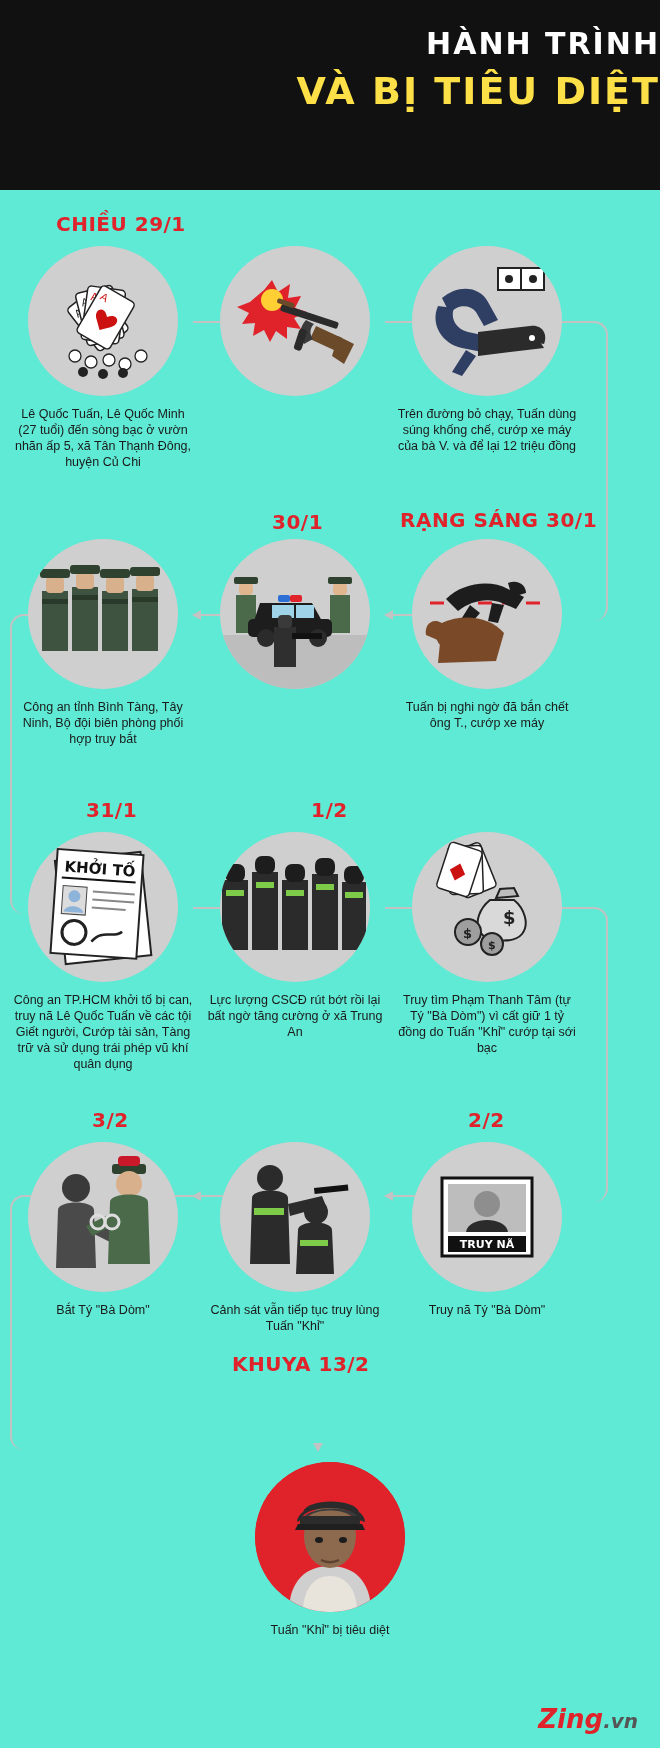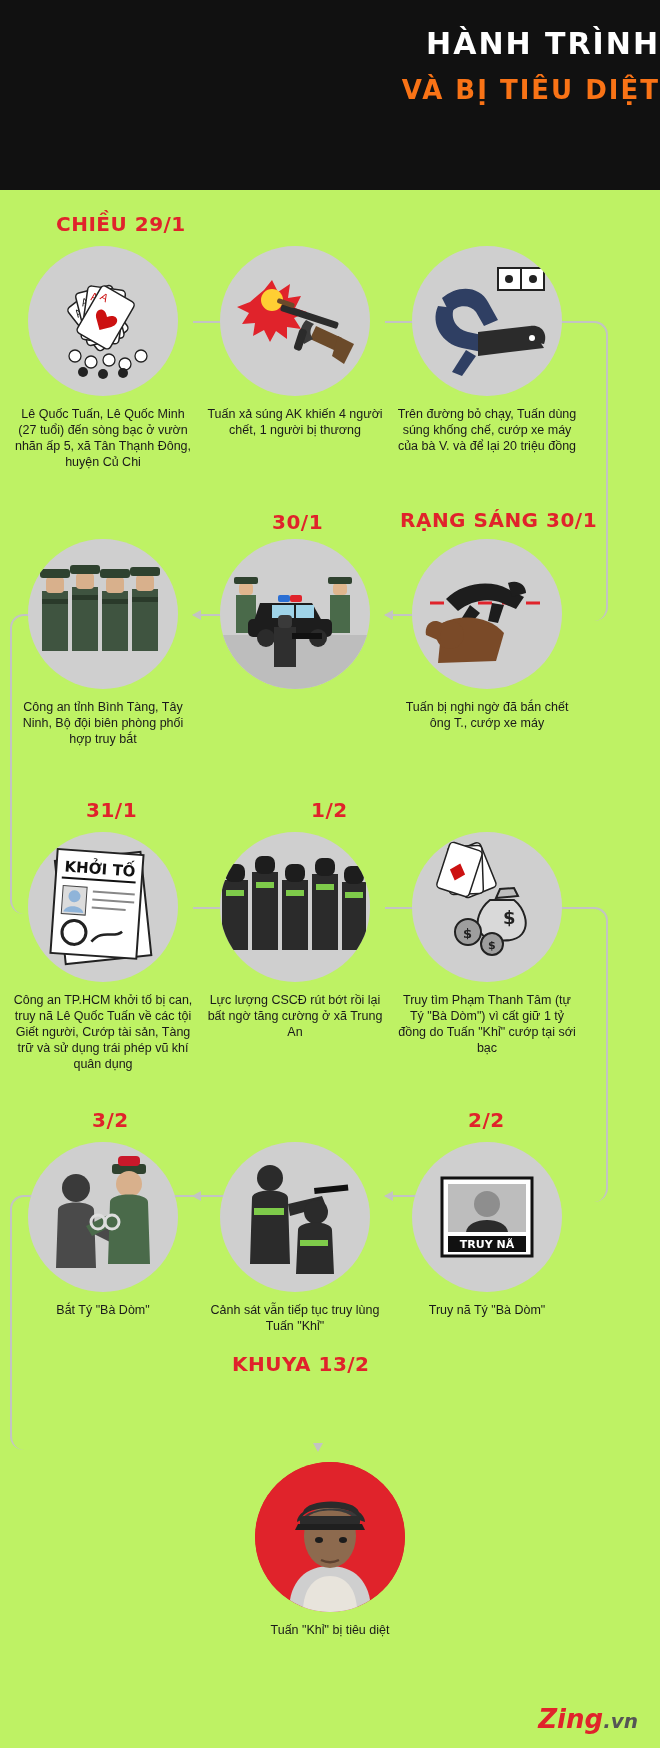--- a/index.html
+++ b/index.html
@@ -33,35 +33,35 @@
     color: #e0232b;
     font-size: 46px;
     font-weight: bold;
     letter-spacing: 1px;
     margin-top: 6px;
     font-family: "DejaVu Sans", sans-serif;
     text-transform: uppercase;
     -webkit-text-stroke: 1px #fff;
   }
   .hdr-line3 {
-    color: #f97316;
-    font-size: 26px;
+    color: #fde047;
+    font-size: 38px;
     font-weight: bold;
     letter-spacing: 2px;
-    margin-top: 14px;
+    margin-top: 8px;
     font-family: "DejaVu Sans", sans-serif;
     text-transform: uppercase;
   }
 
   
   .canvas {
     position: relative;
     width: 660px;
     height: 1558px;
-    background: #bef264;
+    background: #5eead4;
   }
   .node {
     position: absolute;
     width: 180px;
     text-align: center;
   }
   .circle {
     width: 150px;
     height: 150px;
     border-radius: 50%;
@@ -225,39 +225,38 @@
           <circle cx="52" cy="48" r="11" fill="#ffcf33"></circle>
           <rect x="62" y="52" width="60" height="7" rx="2" fill="#2b2b2b" transform="rotate(18 62 52)"></rect>
           <rect x="58" y="46" width="18" height="5" rx="2" fill="#6b4a2a" transform="rotate(18 58 46)"></rect>
           <path d="M96 74 l26 12 -6 13 -26 -12z" fill="#6b4a2a"></path>
           <path d="M118 84 l16 8 -10 20 -12 -8z" fill="#6b4a2a"></path>
           <path d="M86 68 c-6 6 -8 16 -2 24 l9 -5 c-4 -5 -3 -11 1 -15z" fill="#3a3a3a"></path>
           <rect x="80" y="76" width="8" height="22" rx="3" fill="#2b2b2b" transform="rotate(18 80 76)"></rect>
         </g>
       </svg>
     </div>
-    <div class="caption">Tuấn xả súng AK khiến 4 người chết, 1 người bị thương</div>
   </div>
 
   <div class="node" style="left:397px; top:56px;">
     <div class="circle">
       <svg viewBox="0 0 150 150" width="150" height="150">
         <rect x="86" y="22" width="46" height="22" fill="#fff" stroke="#222" stroke-width="2"></rect>
         <line x1="109" y1="22" x2="109" y2="44" stroke="#222" stroke-width="2"></line>
         <circle cx="97" cy="33" r="4" fill="#222"></circle>
           <circle cx="121" cy="33" r="4" fill="#222"></circle>
         <path d="M30 52 c16 -14 38 -12 46 4 l10 18 -14 6 -8 -14 c-6 -8 -20 -8 -26 2z" fill="#2f3f63"></path>
         <path d="M26 60 c-8 18 4 38 24 42 l30 6 4 -16 -28 -6 c-12 -3 -18 -14 -14 -24z" fill="#2f3f63"></path>
         <path d="M66 86 l52 -6 14 22 -66 8z" fill="#2b2b2b"></path>
         <path d="M118 80 c12 -2 18 8 14 18 l-12 -2z" fill="#2b2b2b"></path>
         <circle cx="120" cy="92" r="3" fill="#fff"></circle>
         <path d="M54 104 l-14 22 10 4 14 -20z" fill="#2f3f63"></path>
       </svg>
     </div>
-    <div class="caption">Trên đường bỏ chạy, Tuấn dùng súng khống chế, cướp xe máy của bà V. và để lại 20 triệu đồng</div>
+    <div class="caption">Trên đường bỏ chạy, Tuấn dùng súng khống chế, cướp xe máy của bà V. và để lại 12 triệu đồng</div>
   </div>
 
   <div class="node" style="left:13px; top:349px;">
     <div class="circle">
       <svg viewBox="0 0 150 150" width="150" height="150">
         <g>
           <g transform="translate(8,0)">
             <rect x="6" y="52" width="26" height="60" fill="#3f5440"></rect>
               <rect x="10" y="38" width="18" height="16" rx="4" fill="#d8b08c"></rect>
               <rect x="4" y="30" width="30" height="9" rx="3" fill="#2f422f"></rect>

